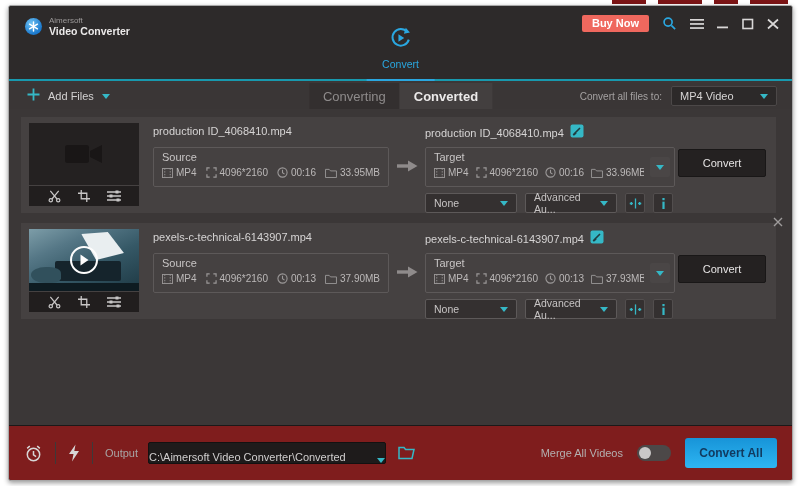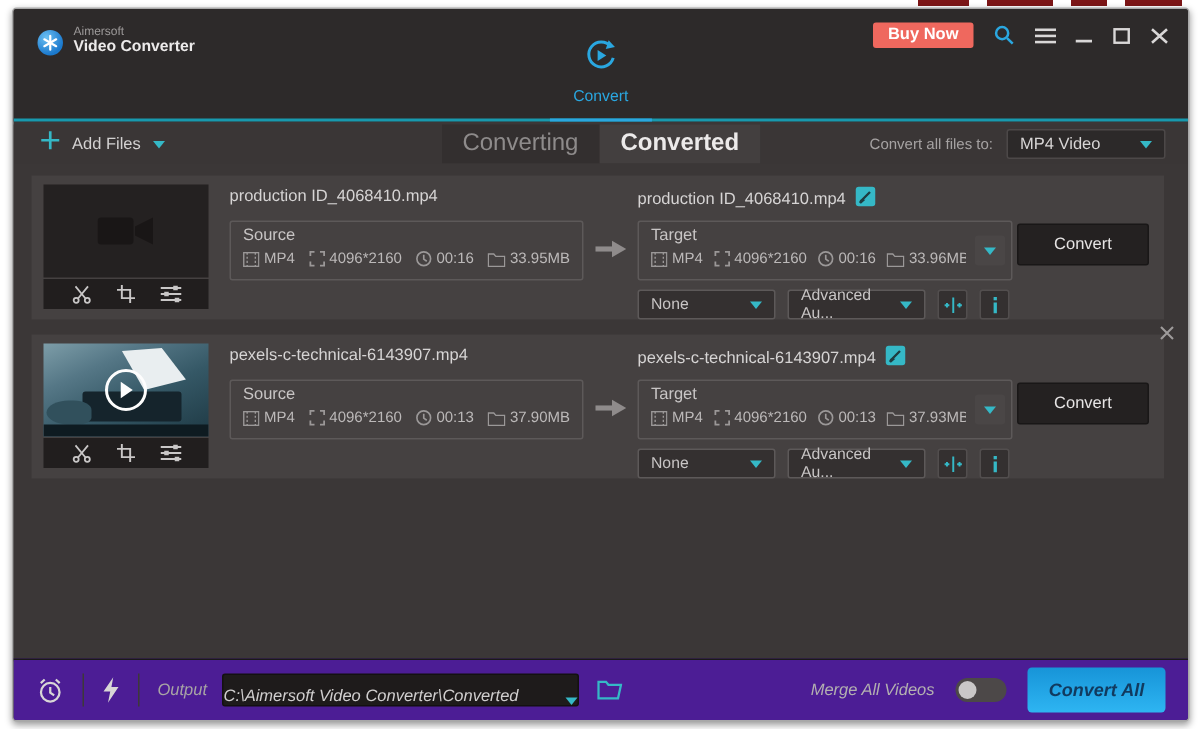--- a/index.html
+++ b/index.html
@@ -9,42 +9,42 @@
   .app-window{
     position:absolute; left:8px; top:5px; width:785px; height:476px;
     background:#3b3737; border:1px solid #a8a8a8; border-radius:3px;
     box-shadow:0 2px 5px rgba(0,0,0,.4); overflow:hidden;
   }
   .artifact{ position:absolute; top:0; right:12px; height:5px; display:flex; gap:12px; }
   .artifact i{ display:block; height:4px; background:#7c1516; }
 
   
   .titlebar{ position:absolute; left:0; top:0; width:100%; height:75px; background:#2d2a2a; border-bottom:2px solid #1899ae; }
-  .brand{ position:absolute; left:16px; top:10px; display:flex; gap:7px; align-items:flex-end; }
+  .brand{ position:absolute; left:16px; top:10px; display:flex; gap:7px; align-items:center; }
   .logo{ width:17px; height:17px; border-radius:50%; background:radial-gradient(circle at 35% 30%, #6cc0f2, #1b79cd 70%); display:flex; align-items:center; justify-content:center; }
   .brand-text{ line-height:1.15; }
   .brand-company{ font-size:8px; color:#9c9999; }
   .brand-product{ font-size:10.5px; font-weight:bold; color:#eceaea; }
 
   .main-nav{ position:absolute; left:50%; transform:translateX(-50%); bottom:0; display:flex; gap:28px; }
   .nav-tab{ position:relative; display:flex; flex-direction:column; align-items:center; padding:16px 12px 9px; cursor:default; }
   .nav-tab .nav-label{ font-size:10.5px; margin-top:4px; color:#908d8d; }
   .nav-tab.active .nav-label{ color:#2aa7e0; }
   .nav-tab.active::after{ content:""; position:absolute; left:-4px; right:-4px; bottom:-2px; height:2px; background:#2aa7e0; }
 
   .controls{ position:absolute; right:13px; top:9px; display:flex; align-items:center; gap:13px; }
   .buy-now{ background:#ef685e; color:#fff; font-size:11px; font-weight:bold; padding:2px 10px 3px; border-radius:2px; }
   .winbtn{ display:flex; align-items:center; justify-content:center; color:#d9d7d7; }
 
   
   .toolbar{ position:absolute; left:0; top:77px; width:100%; height:26px; background:#3a3636; display:flex; }
   .add-files{ margin-left:18px; display:flex; align-items:center; gap:8px; }
   .add-files .lbl{ font-size:11px; color:#d3d1d1; }
   .queue-tabs{ position:absolute; left:50%; transform:translateX(-50%); top:0; height:26px; display:flex; }
-  .queue-tab{ height:26px; display:flex; align-items:center; padding:0 14px; font-size:16px; }
+  .queue-tab{ height:26px; display:flex; align-items:center; padding:0 14px; font-size:13px; }
   .queue-tab.converting{ background:#332f2f; color:#8e8b8b; }
   .queue-tab.converted{ background:#433f3f; color:#eceaea; font-weight:bold; }
   .convert-to{ margin-left:auto; margin-right:15px; display:flex; align-items:center; gap:9px; }
   .convert-to .lbl{ font-size:10px; color:#a5a2a2; }
   .format-select{ width:106px; height:20px; background:#2c2929; border:1px solid #4c4848; border-radius:2px; display:flex; align-items:center; justify-content:space-between; padding:0 8px; font-size:11px; color:#d7d5d5; }
 
   .caret{ width:0; height:0; border-left:4px solid transparent; border-right:4px solid transparent; border-top:5px solid #35b8c6; display:inline-block; }
 
   
   .list{ position:absolute; left:0; top:103px; width:100%; height:332px; background:#3b3737; padding-top:8px; }
@@ -82,21 +82,21 @@
   .sub-row{ display:flex; align-items:center; gap:8px; margin-top:6px; }
   .mini-select{ width:92px; height:20px; background:#343030; border:1px solid #5d5959; border-radius:2px; display:flex; align-items:center; justify-content:space-between; padding:0 8px; font-size:10.5px; color:#c8c5c5; }
   .icon-btn{ width:20px; height:20px; background:#343030; border:1px solid #524e4e; border-radius:2px; display:flex; align-items:center; justify-content:center; color:#35b8c6; }
 
   .cv-col{ flex:1; display:flex; justify-content:flex-end; }
   .convert-btn{ width:88px; height:28px; margin-top:26px; margin-right:2px; background:#242121; border:1px solid #191717; border-radius:2px; color:#e6e4e4; font-size:11px; display:flex; align-items:center; justify-content:center; }
 
   .row-remove{ position:absolute; right:9px; top:108px; color:#9e9b9b; display:flex; }
 
   
-  .bottombar{ position:absolute; left:0; bottom:0; width:100%; height:41px; background:#4c1d95; border-top:1px solid #1b1919; display:flex; align-items:center; padding:0 15px;font-style:italic; }
+  .bottombar{ position:absolute; left:0; bottom:0; width:100%; height:55px; background:#7f1d1d; border-top:1px solid #1b1919; display:flex; align-items:center; padding:0 15px; }
   .bb-icon{ display:flex; align-items:center; color:#d8d6d6; }
   .bb-divider{ width:1px; height:22px; background:#3d3939; margin:0 12px; }
   .output-label{ font-size:11px; color:#a8a5a5; margin-right:10px; }
   .path-select{ width:238px; height:22px; background:#1e1b1b; border:1px solid #131111; border-radius:2px; display:flex; align-items:flex-end; justify-content:space-between; padding:0 0; }
   .path-select .path{ font-size:11px; color:#d0cece; white-space:nowrap; overflow:hidden; }
   .folder-btn{ margin-left:12px; color:#35b8c6; display:flex; }
   .merge-label{ margin-left:auto; font-size:11px; color:#b3b0b0; }
   .toggle{ width:34px; height:16px; border-radius:8px; background:#4c4848; margin:0 14px; position:relative; }
   .toggle .knob{ position:absolute; left:2px; top:2px; width:12px; height:12px; border-radius:50%; background:#c9c7c7; }
   .convert-all-btn{ width:92px; height:30px; border-radius:3px; background:linear-gradient(180deg,#1794d8,#2eb5f2); color:#113a5f; font-weight:bold; font-size:12px; display:flex; align-items:center; justify-content:center; }

